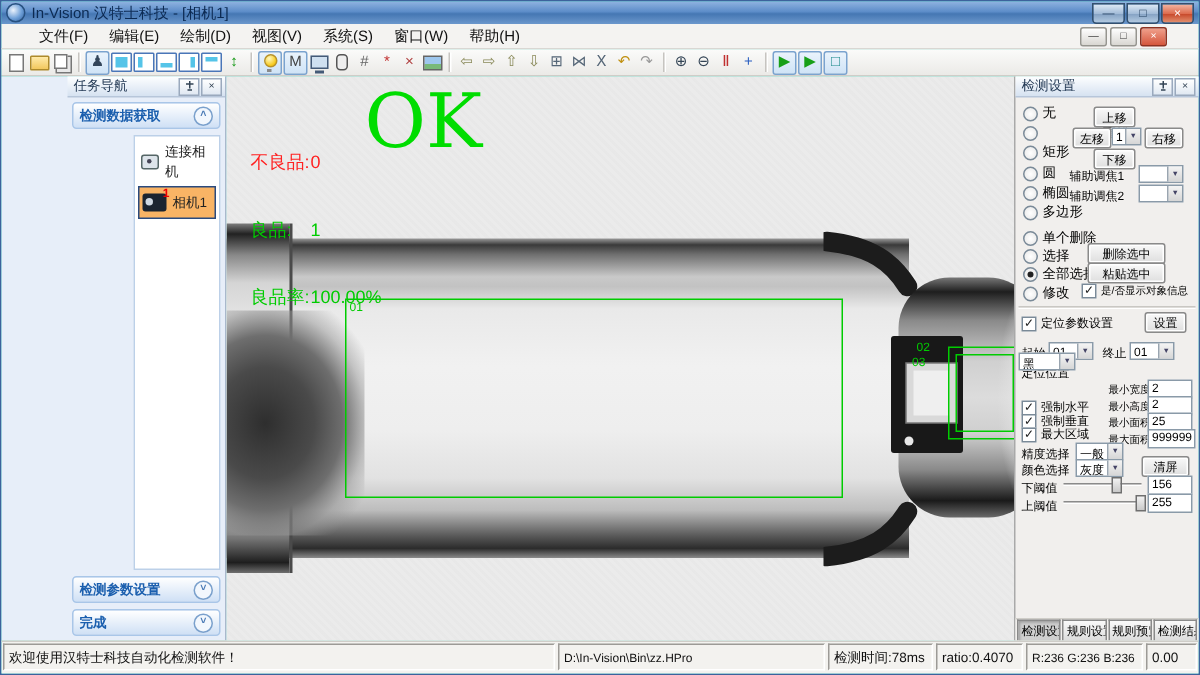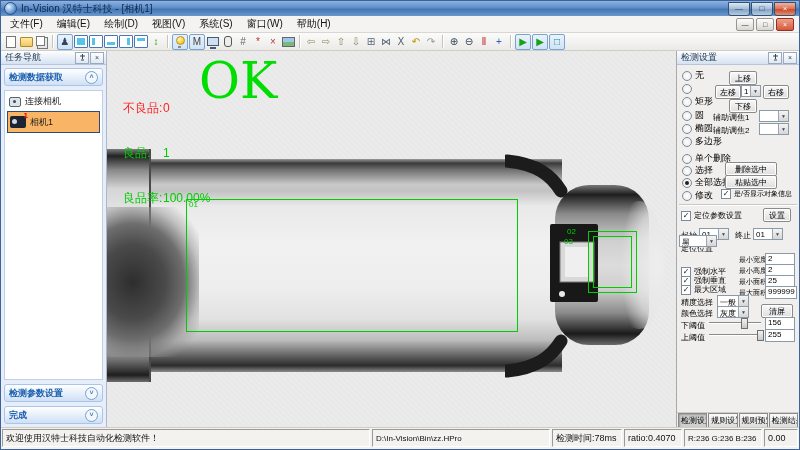--- a/index.html
+++ b/index.html
@@ -15,21 +15,21 @@
     background:radial-gradient(circle at 35% 35%,#eaf2fc,#6fa0d8 55%,#2d5d9c);
     border:1px solid #27507f;flex:0 0 auto;}
   .title-text{flex:1;white-space:nowrap;overflow:hidden;}
   .wbtns{display:flex;gap:1px;}
   .wbtn{width:20px;height:12px;border:1px solid #33506e;border-radius:0 0 3px 3px;
     display:flex;align-items:center;justify-content:center;font-size:8px;line-height:1;color:#1d3a5a;
     background:linear-gradient(180deg,#dde9f5,#a3bcd8 50%,#87a4c5 55%,#b4cbe2);}
   .wbtn.close{background:linear-gradient(180deg,#f2b4a1,#dd6d50 50%,#c84c2e 55%,#e3906f);color:#fff;}
 
   
-  .menubar{height:16px;display:flex;align-items:center;background:#f4f3f1;border-bottom:1px solid #d9d7d3;padding:0 2px;}
+  .menubar{height:16px;display:flex;align-items:center;background:#f4f3f1;border-bottom:1px solid #d9d7d3;padding:0 18px;}
   .menu-item{padding:1px 7px;font-size:10px;color:#111;cursor:default;}
   .mdi-btns{margin-left:auto;display:flex;gap:2px;padding-right:3px;}
   .mdibtn{width:16px;height:11px;border:1px solid #96958f;border-radius:2px;background:linear-gradient(#fefefe,#d9d7d2);
     font-size:7px;line-height:1;display:flex;align-items:center;justify-content:center;color:#333;}
   .mdibtn.close{background:linear-gradient(#f0a08c,#d5573d);color:#fff;border-color:#8d3322;}
 
   
   .toolbar{height:17px;display:flex;align-items:center;padding:0 3px;gap:1px;
     background:linear-gradient(#fbfbfa,#ebeae7);border-bottom:1px solid #cfcdc8;}
   .tb-sep{width:1px;height:13px;background:#c6c4c0;box-shadow:1px 0 0 #fff;margin:0 3px;flex:0 0 auto;}
@@ -50,32 +50,32 @@
   .pos3::before{left:2px;right:2px;bottom:2px;height:3px;}
   .pos4::before{top:2px;bottom:2px;right:2px;width:3px;}
   .pos5::before{left:2px;right:2px;top:2px;height:3px;}
   .t-bulb::before{content:"";width:7px;height:7px;border-radius:50%;background:radial-gradient(circle at 35% 30%,#fff8c0,#f6c91c 70%,#d8a712);border:1px solid #b8922a;margin-top:-2px;}
   .t-bulb::after{content:"";position:absolute;bottom:1px;left:5px;width:3px;height:2px;background:#8a8a8a;}
 
   
   .body-row{flex:1;display:flex;min-height:0;}
 
   
-  .lpanel{width:105px;flex:0 0 105px;display:flex;flex-direction:column;border-right:1px solid #a9b8cc;background:#e7eef9;}
+  .lpanel{width:105px;flex:0 0 105px;display:flex;flex-direction:column;border-right:1px solid #a9b8cc;background:#e7eef9;padding-left:44px;}
   .ptitle{height:13px;flex:0 0 13px;display:flex;align-items:center;padding:0 2px 0 4px;font-size:9px;color:#243a55;
     background:linear-gradient(#fdfeff,#d6e2f1);border-bottom:1px solid #b7c6da;}
   .ptitle .pt-label{flex:1;white-space:nowrap;overflow:hidden;}
   .pbtn{width:12px;height:10px;border:1px solid #9aa9bd;background:linear-gradient(#fff,#e0e8f2);
     display:flex;align-items:center;justify-content:center;font-size:7px;line-height:1;color:#345;margin-left:1px;}
   .lbody{flex:1;display:flex;flex-direction:column;padding:3px;gap:4px;min-height:0;}
   .group{height:16px;flex:0 0 16px;display:flex;align-items:center;padding:0 4px;border:1px solid #a9c6e8;border-radius:3px;
     background:linear-gradient(#ffffff,#cfe0f5);color:#1b5fae;font-size:9px;font-weight:bold;}
   .group .g-label{flex:1;white-space:nowrap;overflow:hidden;}
   .chev{width:11px;height:11px;border:1px solid #7aa0cc;border-radius:50%;color:#4a7ab5;font-size:7px;line-height:9px;text-align:center;background:#f2f7fd;}
-  .tree{flex:1;background:#fff;border:1px solid #bcd0e8;padding:3px 2px;min-height:0;display:flex;flex-direction:column;gap:2px;}
+  .tree{flex:1;background:#fff;border:1px solid #bcd0e8;padding:3px 2px;min-height:0;display:flex;flex-direction:column;gap:2px;margin-left:41px;}
   .titem{display:flex;align-items:center;gap:4px;font-size:9px;color:#222;padding:1px 2px;}
   .titem.sel{background:#f9b465;border:1px solid #2a4a7e;height:18px;}
   .cam-sm{width:10px;height:8px;border:1px solid #566;background:#dde4ea;border-radius:2px;position:relative;flex:0 0 auto;}
   .cam-sm::after{content:"";position:absolute;left:3px;top:2px;width:3px;height:3px;border-radius:50%;background:#445;}
   .cam-big{width:16px;height:12px;background:#1b2430;border-radius:2px;position:relative;flex:0 0 auto;}
   .cam-big::after{content:"";position:absolute;left:2px;top:3px;width:5px;height:5px;border-radius:50%;background:#cfd8e2;}
   .cam-badge{position:absolute;top:-5px;right:-2px;color:#e00;font-size:8px;font-weight:bold;font-style:normal;}
 
   
   .photo{flex:1;position:relative;background:#ebebeb;overflow:hidden;

